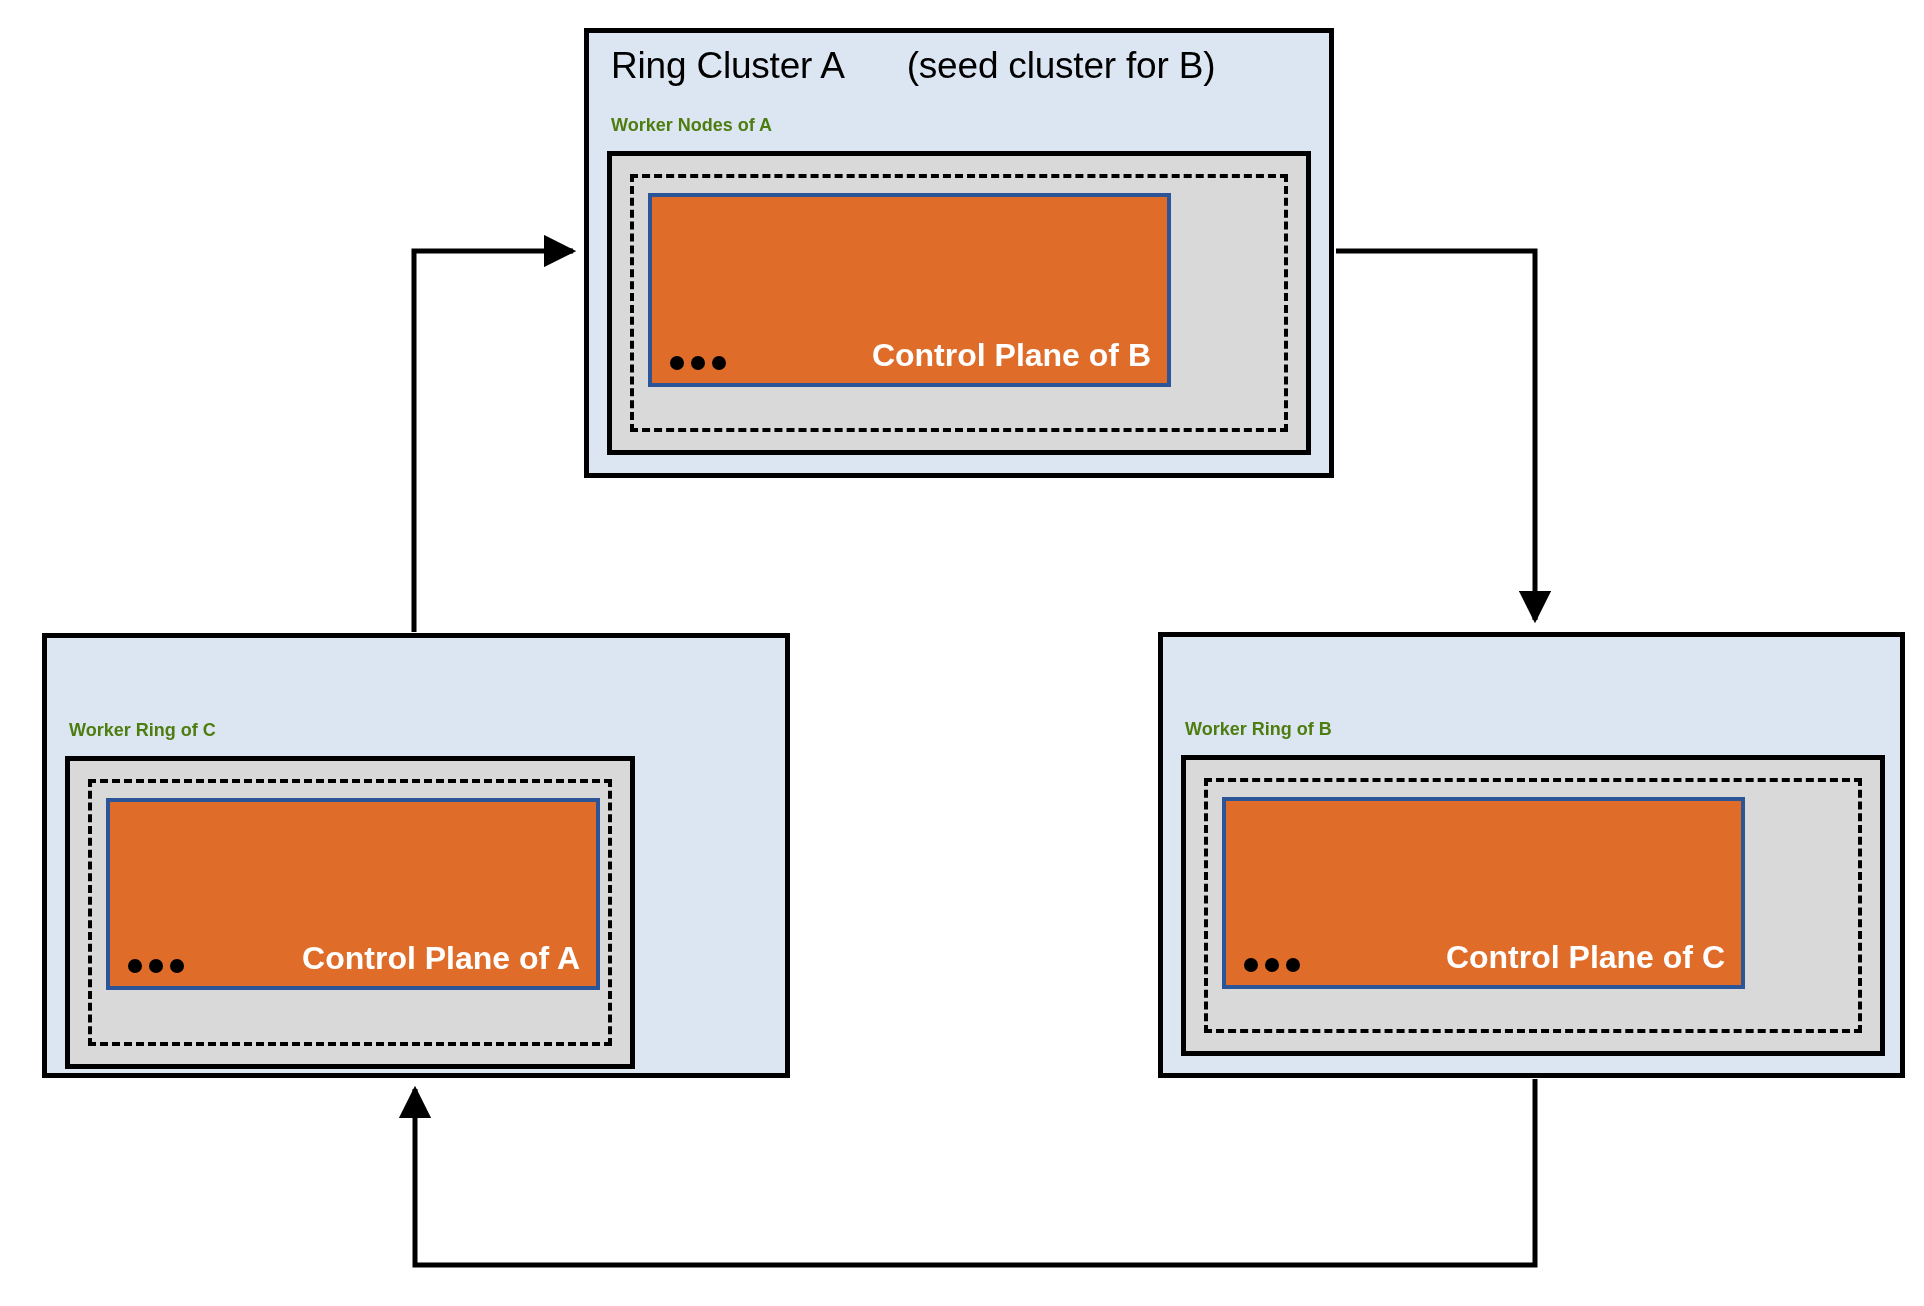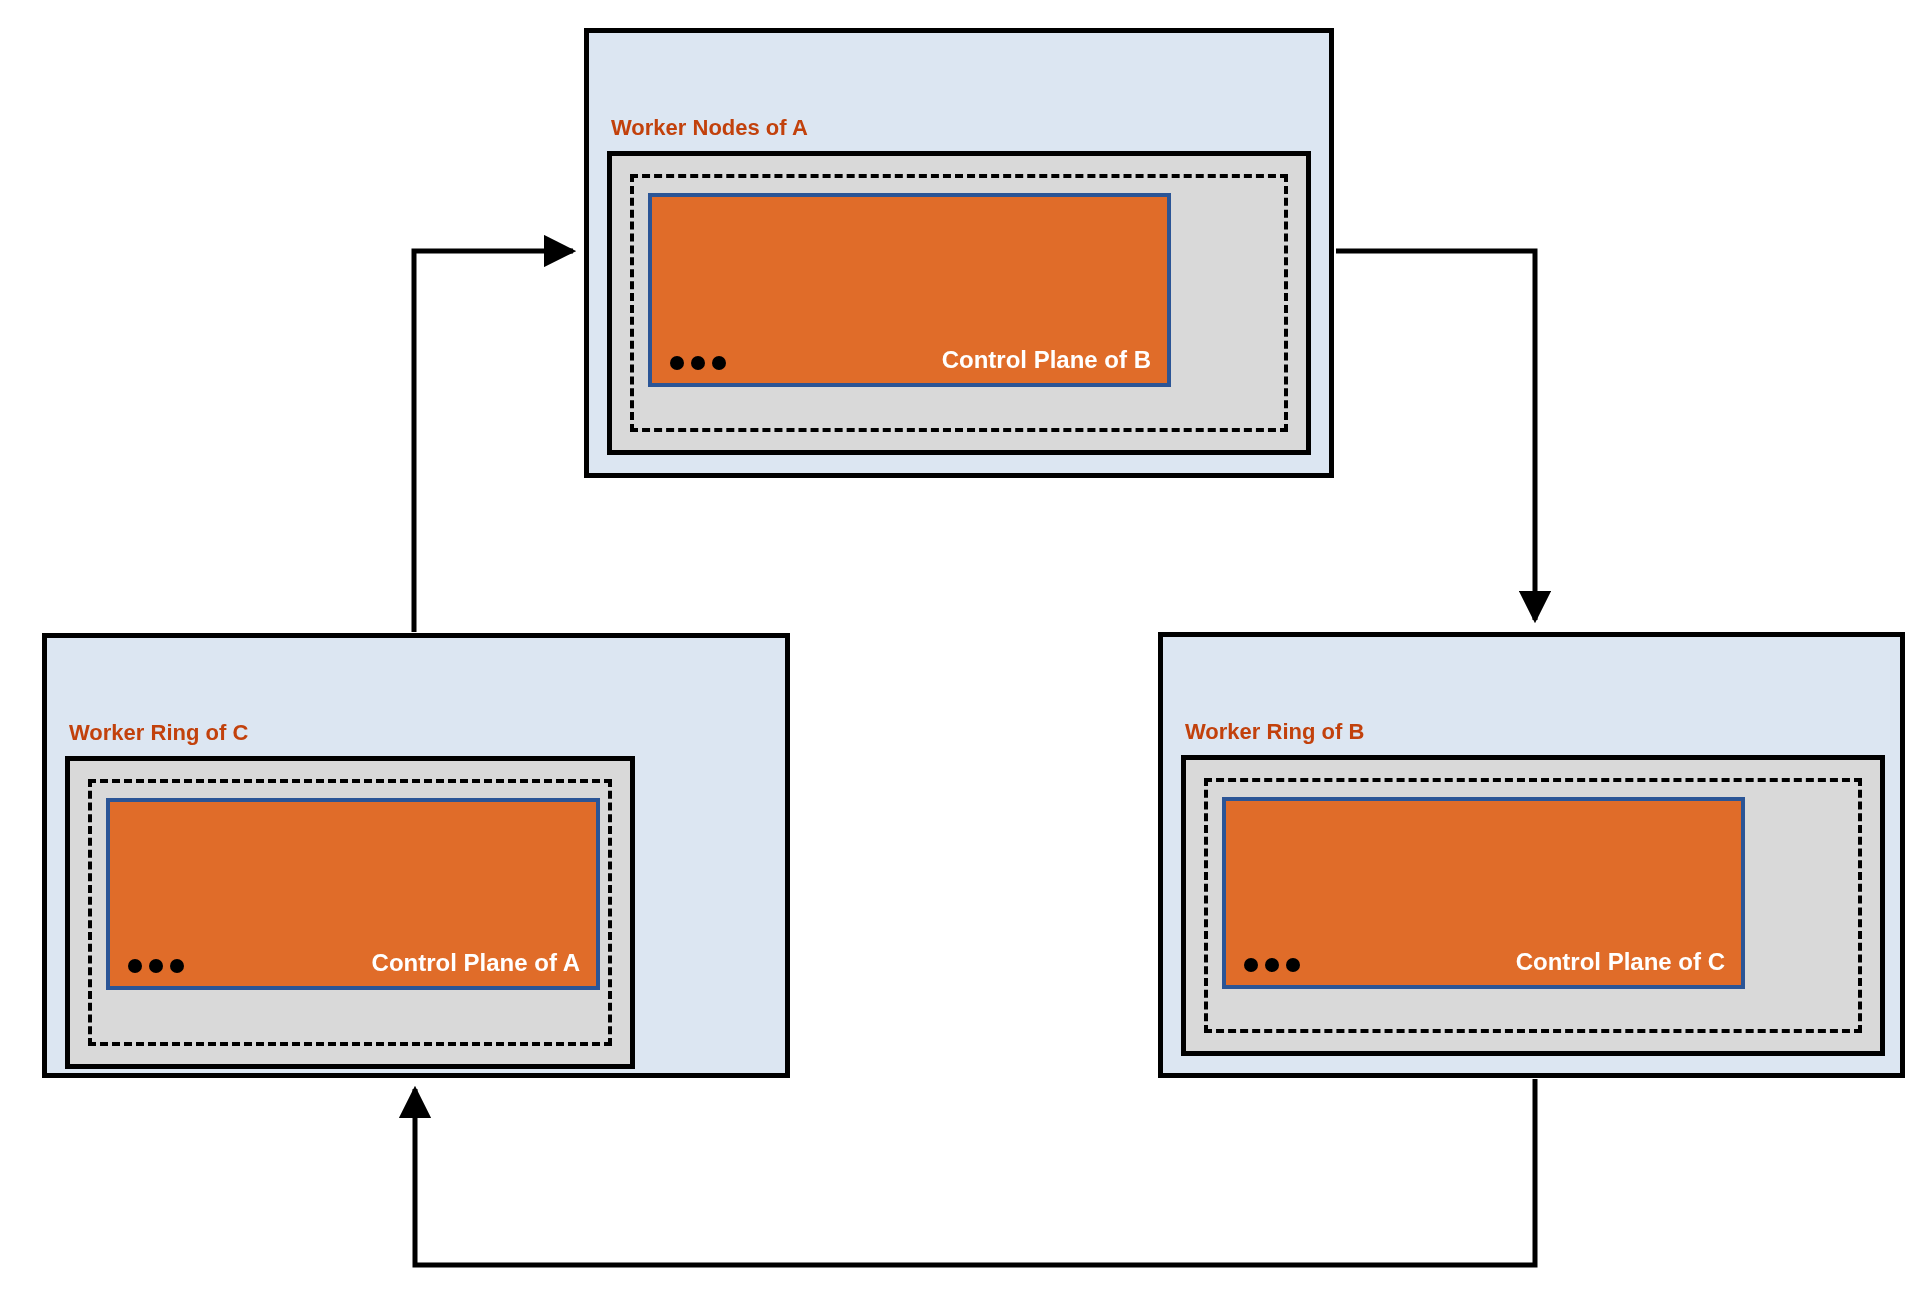--- a/index.html
+++ b/index.html
@@ -43,23 +43,23 @@
   }
   .cluster-title .seed {
     font-size: 37px;
     font-weight: 400;
     letter-spacing: -0.2px;
     margin-left: 62px;
   }
   .worker-label {
     position: absolute;
     left: 22px;
-    font-size: 22px;
+    font-size: 18px;
     font-weight: bold;
-    color: #c2410c;
+    color: #4d7c0f;
     white-space: nowrap;
   }
 
   
   .gray-box {
     position: absolute;
     background: #d9d9d9;
     border: 5px solid #000000;
     box-sizing: border-box;
   }
@@ -74,21 +74,21 @@
   .orange-box {
     position: absolute;
     background: #e06c29;
     border: 4px solid #2b5596;
     box-sizing: border-box;
   }
   .cp-label {
     position: absolute;
     right: 16px;
     bottom: 9px;
-    font-size: 24px;
+    font-size: 32px;
     font-weight: bold;
     color: #ffffff;
     white-space: nowrap;
   }
   .dots {
     position: absolute;
     left: 18px;
     bottom: 13px;
     display: flex;
     gap: 7px;
@@ -127,20 +127,24 @@
 
     <path d="M 414 632 L 414 251 L 573 251" fill="none" stroke="#000000" stroke-width="5" marker-end="url(#head)"></path>
 
     <path d="M 1336 251 L 1535 251 L 1535 620" fill="none" stroke="#000000" stroke-width="5" marker-end="url(#head)"></path>
 
     <path d="M 1535 1079 L 1535 1265 L 415 1265 L 415 1089" fill="none" stroke="#000000" stroke-width="5" marker-end="url(#head)"></path>
   </svg>
 
   <div class="cluster" style="left:584px; top:28px; width:750px; height:450px;">
 
+    <div class="cluster-title">
+      <span class="main">Ring Cluster A</span>
+      <span class="seed">(seed cluster for B)</span>
+    </div>
 
     <div class="worker-label" style="top:82px;">Worker Nodes of A</div>
 
     <div class="gray-box" style="left:18px; top:118px; width:704px; height:304px;">
 
       <div class="dashed-box" style="left:18px; top:18px; right:18px; bottom:18px;"></div>
 
       <div class="orange-box" style="left:36px; top:37px; width:523px; height:194px;">
         <div class="dots">
           <span></span>

